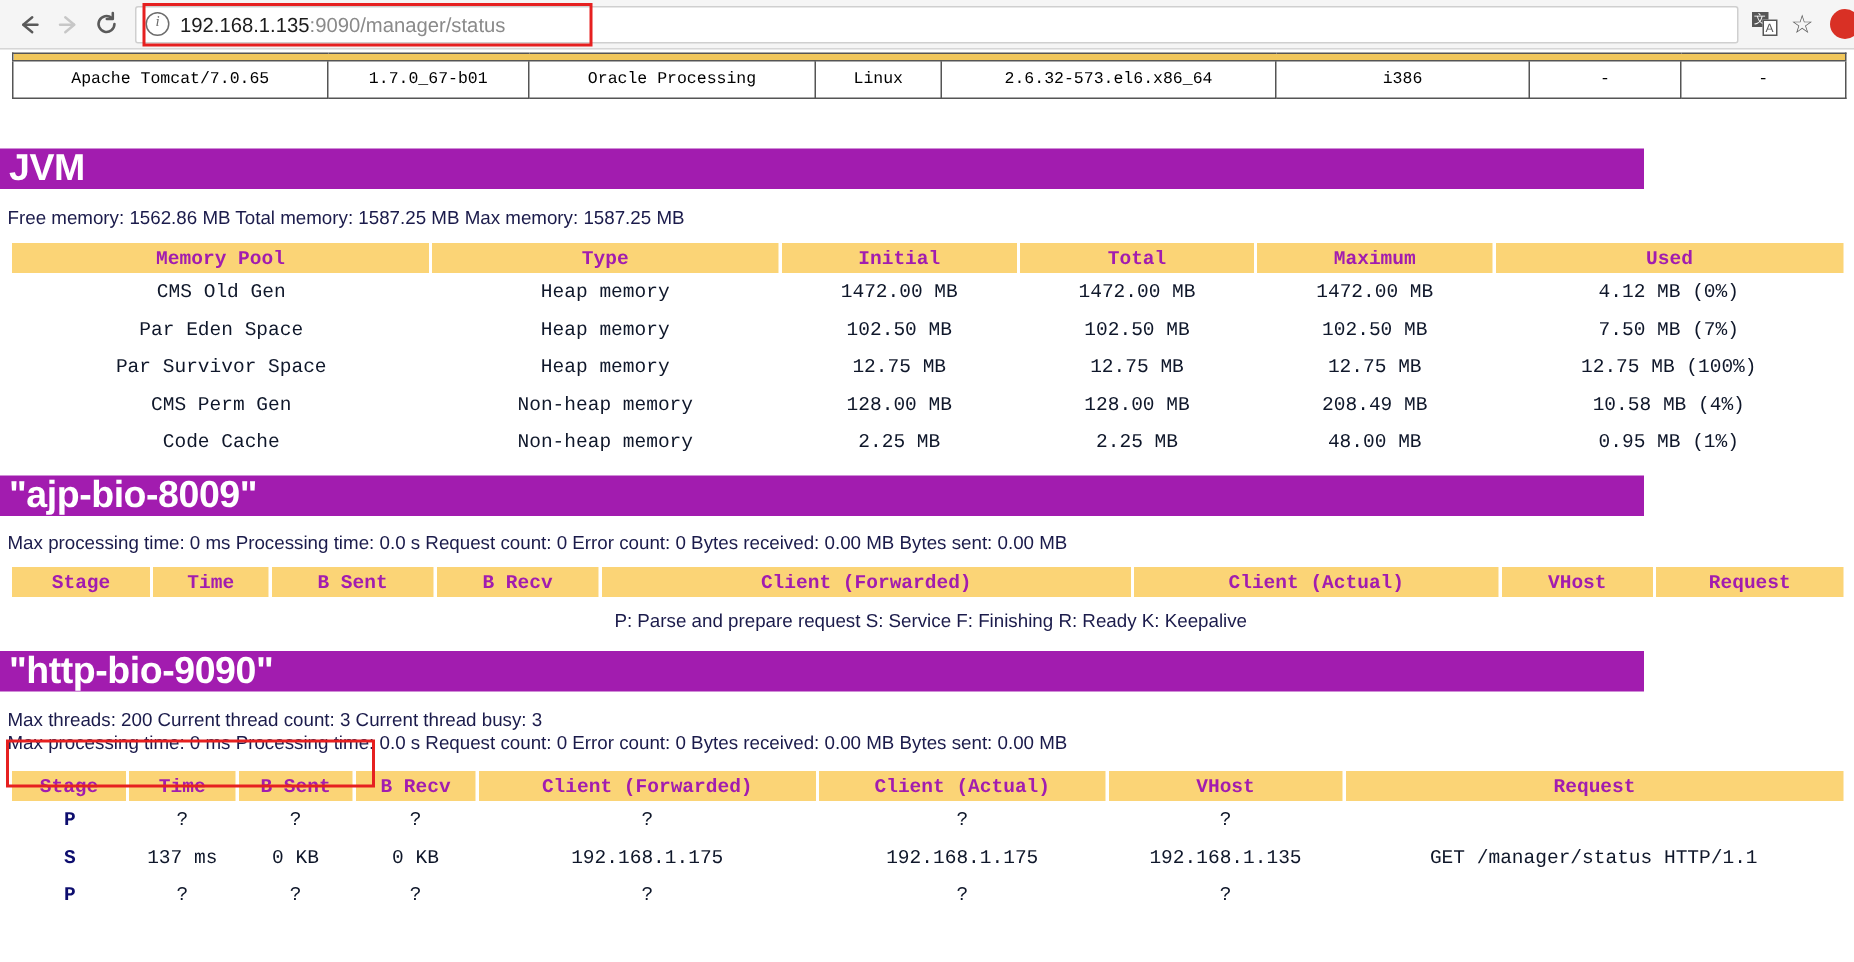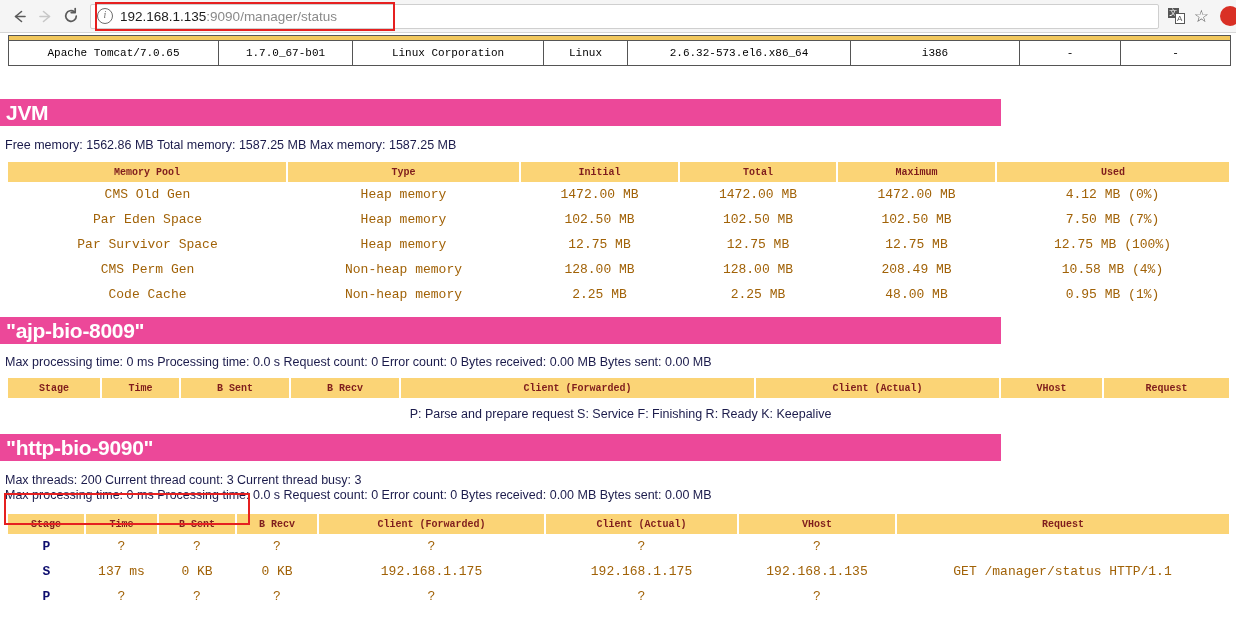--- a/index.html
+++ b/index.html
@@ -155,30 +155,30 @@
   }
   .server-table .topstrip td {
     height: 4px;
     padding: 0;
     background: #f1c75c;
     border: none;
     border-bottom: 1px solid #555;
   }
 
   .section-bar {
-    background: #ec4899;
+    background: #a21caf;
     color: #ffffff;
     font-family: "Liberation Sans", sans-serif;
     font-weight: bold;
-    font-size: 21px;
+    font-size: 25px;
     line-height: 27px;
     height: 27px;
     padding-left: 6px;
     box-sizing: border-box;
-    width: 1001px;
+    width: 1096px;
     margin-left: 0px;
     letter-spacing: -0.3px;
     overflow: hidden;
   }
 
   .stat-line {
     font-family: "Liberation Sans", sans-serif;
     font-size: 12.5px;
     color: #1b1b4b;
     padding-left: 5px;
@@ -195,35 +195,35 @@
     text-align: center;
   }
 
   
   .data-table {
     width: 1221px;
     margin-left: 8px;
   }
   .data-table thead th {
     background: #fbd476;
-    color: #7f1d1d;
+    color: #a21caf;
     font-weight: bold;
     font-family: "Liberation Mono", monospace;
-    font-size: 10px;
+    font-size: 13px;
     height: 18px;
     border-right: 2px solid #ffffff;
     padding: 1px 2px;
   }
   .data-table thead th:last-child { border-right: none; }
   .data-table tbody td {
     height: 21px;
     background: #ffffff;
     font-family: "Liberation Mono", monospace;
     font-size: 13px;
-    color: #a16207;
+    color: #0f172a;
   }
   .http-table tbody td.stage-cell {
     color: #0d0d6e;
     font-weight: bold;
   }
   .http-table tbody td.req-cell { }
 
   .redbox-http {
     position: absolute;
     left: 4px;
@@ -292,21 +292,21 @@
         <col style="width:101px">
         <col style="width:110px">
     </colgroup>
     <tbody>
       <tr class="topstrip">
         <td colspan="8"></td>
       </tr>
       <tr>
         <td>Apache Tomcat/7.0.65</td>
         <td>1.7.0_67-b01</td>
-        <td>Linux Corporation</td>
+        <td>Oracle Processing</td>
         <td>Linux</td>
         <td>2.6.32-573.el6.x86_64</td>
         <td>i386</td>
         <td>-</td>
         <td>-</td>
       </tr>
     </tbody>
   </table>
 
   <div style="height:33px"></div>

